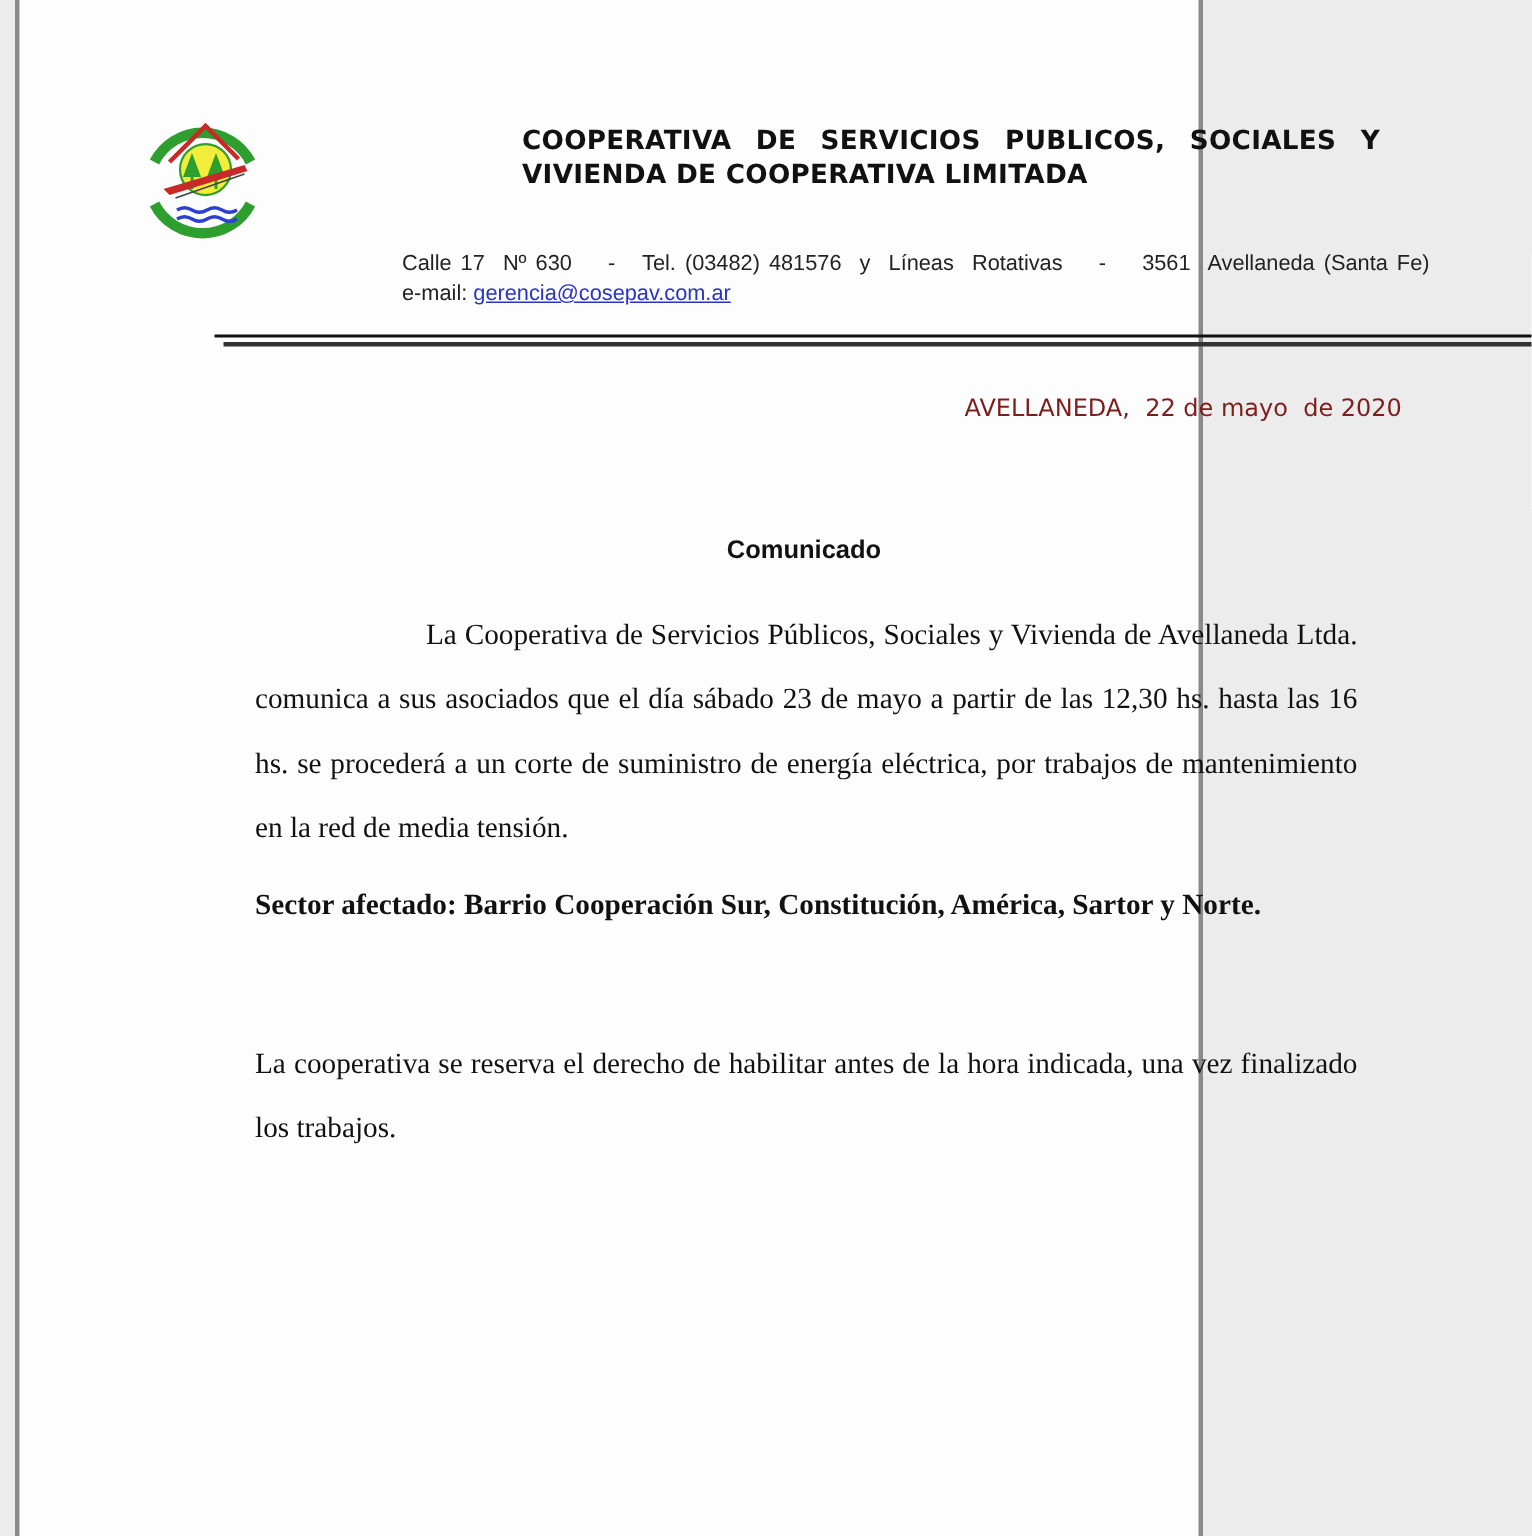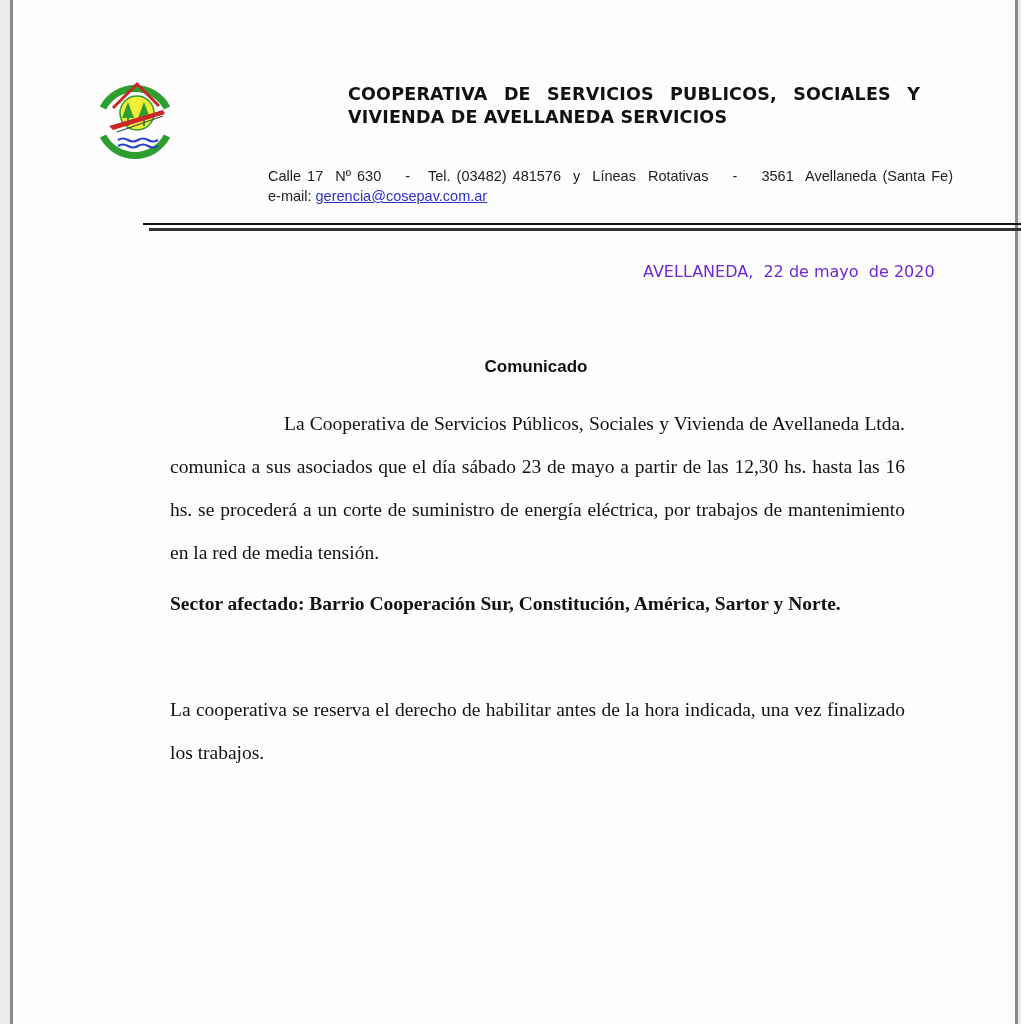--- a/index.html
+++ b/index.html
@@ -1,21 +1,21 @@
 <!DOCTYPE html>
 <html><head>
 <meta charset="utf-8">
 <style>
   html, body { margin:0; padding:0; }
   body {
     width:1021px; height:1024px; position:relative; overflow:hidden;
     background:#ececec;
   }
   .page {
-    position:absolute; left:10px; top:0; width:1008px; height:1024px;
+    position:absolute; left:10px; top:0; width:792px; height:1024px;
     background:#fdfdfd;
     border-left:3px solid #8a8a8a;
     border-right:3px solid #8a8a8a;
     box-sizing:border-box;
   }
   .logo { position:absolute; left:78px; top:72px; width:88px; height:90px; }
   .org-name {
     position:absolute; left:335px; top:83px; width:600px;
     font-family:"DejaVu Sans", sans-serif; font-weight:bold; font-size:17.5px;
     line-height:23px; color:#111; letter-spacing:0.2px;
@@ -25,21 +25,21 @@
   .contact {
     position:absolute; left:255px; top:166px; width:760px;
     font-family:"Liberation Sans", sans-serif; font-size:14.5px; line-height:20px; color:#222;
   }
   .contact .row1 { white-space:nowrap; word-spacing:2px; }
   .contact a { color:#2a32c8; text-decoration:underline; }
   .rule1 { position:absolute; left:130px; top:223px; width:880px; height:2px; background:#111; }
   .rule2 { position:absolute; left:136px; top:228px; width:874px; height:3px; background:#333; }
   .date {
     position:absolute; left:630px; top:262px;
-    font-family:"DejaVu Sans", sans-serif; font-size:16px; color:#6d28d9; white-space:pre;
+    font-family:"DejaVu Sans", sans-serif; font-size:16px; color:#7f1d1d; white-space:pre;
   }
   .title {
     position:absolute; left:0; top:357px; width:1046px; text-align:center;
     font-family:"Liberation Sans", sans-serif; font-weight:bold; font-size:17px; color:#111;
   }
   .body-text {
     position:absolute; left:157px; width:735px;
     font-family:"Liberation Serif", serif; font-size:19.5px; line-height:43px; color:#111;
     text-align:justify;
   }
@@ -68,21 +68,21 @@
       <rect x="52" y="44" width="2" height="10" fill="#2e9e2e"></rect>
       <polygon points="18,54 72,38 74,42 22,58" fill="#c82828"></polygon>
       <line x1="26" y1="60" x2="72" y2="44" stroke="#444" stroke-width="1.2"></line>
       <path d="M27 68 q5 -3 10 0 t10 0 t10 0 t10 0" fill="none" stroke="#2c3fd0" stroke-width="2.2"></path>
       <path d="M27 74 q5 -3 10 0 t10 0 t10 0 t10 0" fill="none" stroke="#2c3fd0" stroke-width="2.2"></path>
     </svg>
   </div>
 
   <div class="org-name">
     <span class="l1">COOPERATIVA DE SERVICIOS PUBLICOS, SOCIALES Y</span>
-    <span class="l2">VIVIENDA DE AVELLANEDA SERVICIOS</span>
+    <span class="l2">VIVIENDA DE COOPERATIVA LIMITADA</span>
   </div>
 
   <div class="contact">
     <div class="row1" style="white-space:pre;">Calle 17  Nº 630    -   Tel. (03482) 481576  y  Líneas  Rotativas    -    3561  Avellaneda (Santa Fe)</div>
     <div class="row2">
       <span style="white-space:pre;margin-top:32px;">e-mail: </span><a>gerencia@cosepav.com.ar</a>
     </div>
   </div>
 
   <div class="rule1"></div>

